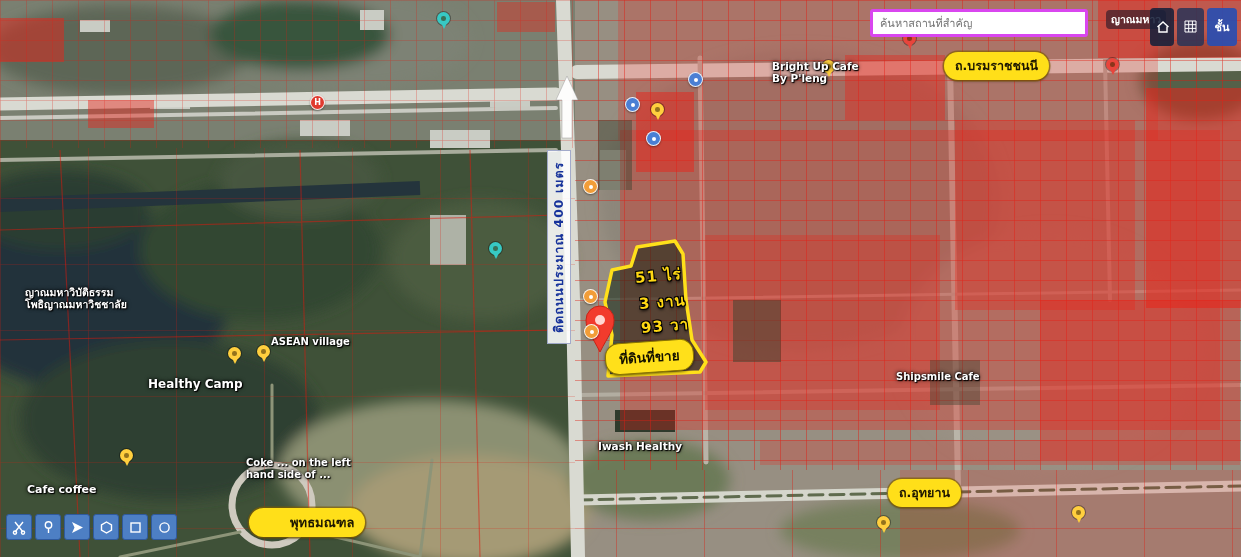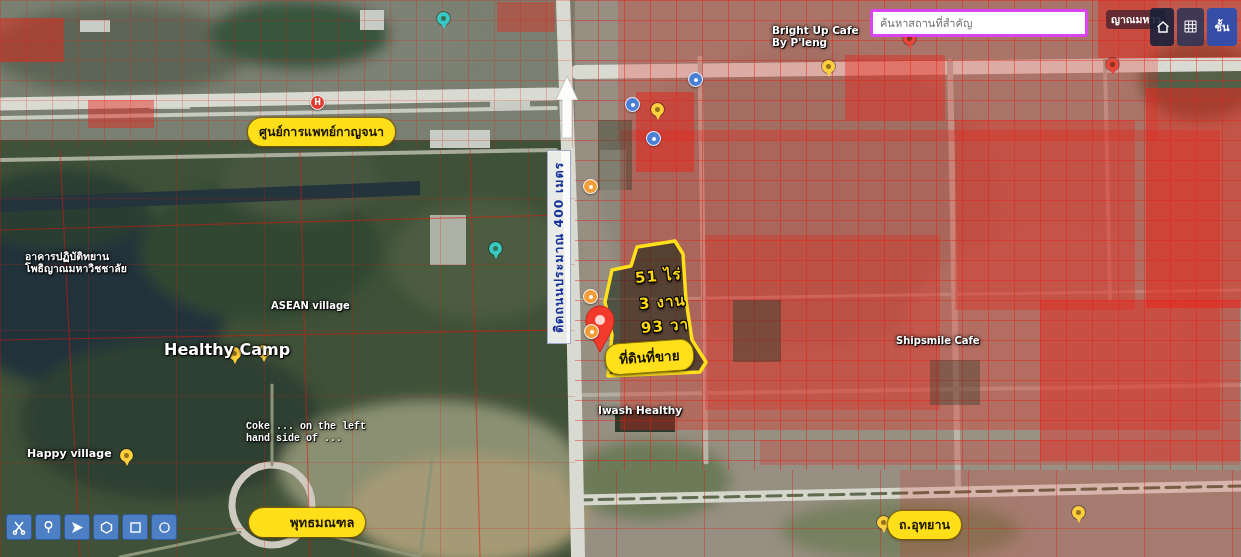--- a/index.html
+++ b/index.html
@@ -7,21 +7,21 @@
        font-family:"DejaVu Sans","Liberation Sans",sans-serif;}
   #map-svg{position:absolute;left:0;top:0;z-index:1;}
   .layer{position:absolute;left:0;top:0;width:100%;height:100%;z-index:5;pointer-events:none;}
   
   .pill{position:absolute;background:#ffdf19;color:#1d1700;font-weight:800;
         border-radius:15px;padding:4px 11px;white-space:nowrap;
         box-shadow:0 0 0 1.5px rgba(130,95,0,.65),0 1px 3px rgba(0,0,0,.55);
         pointer-events:auto;}
   
   .maplabel{position:absolute;color:#fff;font-weight:600;line-height:1.18;white-space:pre-line;
-        text-shadow:0 0 2px #000,0 0 4px #000,1px 1px 1px #000;pointer-events:auto;}
+        text-shadow:0 0 2px #000,0 0 4px #000,1px 1px 1px #000;pointer-events:auto;margin-top:36px;}
   
   .poi-pin{position:absolute;width:13px;height:13px;border-radius:50%;
         background:var(--c);box-shadow:0 0 0 1px rgba(0,0,0,.35);pointer-events:auto;}
   .poi-pin::before{content:"";position:absolute;left:4.2px;top:4.2px;width:4.6px;height:4.6px;
         border-radius:50%;background:rgba(60,40,0,.55);}
   .poi-pin::after{content:"";position:absolute;left:3.5px;top:11px;border-left:3px solid transparent;
         border-right:3px solid transparent;border-top:6px solid var(--c);}
   .poi-circle{position:absolute;width:13px;height:13px;border-radius:50%;background:var(--c);
         border:1.5px solid rgba(255,255,255,.9);box-shadow:0 1px 2px rgba(0,0,0,.4);
         display:flex;align-items:center;justify-content:center;
@@ -192,33 +192,33 @@
         <span class="dot"></span>
       </span>
       <span class="poi-circle" style="left: 646px; top: 131px; --c: #4a7fd4;">
         <span class="dot"></span>
       </span>
       <span class="poi-circle has-glyph" style="left: 310px; top: 95px; --c: #e03a2f;">H</span>
     </div>
   <div id="labels" class="layer">
       <div class="maplabel" style="left: 772px; top: 24px; font-size: 10.5px;">Bright Up Cafe
 By P'leng</div>
-      <div class="maplabel" style="left: 25px; top: 250px; font-size: 10.5px;">อาคารปฏิบัติทยาน
+      <div class="maplabel" style="left: 25px; top: 250px; font-size: 10.5px;">ญาณมหาวิบัติธรรม
 โพธิญาณมหาวิชชาลัย</div>
       <div class="maplabel" style="left: 271px; top: 300px; font-size: 10px;">ASEAN village</div>
-      <div class="maplabel" style="left: 164px; top: 341px; font-size: 16px;">Healthy Camp</div>
-      <div class="maplabel" style="left: 27px; top: 448px; font-size: 11px;">Happy village</div>
-      <div class="maplabel" style="left: 246px; top: 421px; font-size: 10px; font-family: Liberation Mono, monospace;">Coke ... on the left
+      <div class="maplabel" style="left: 148px; top: 341px; font-size: 12px;">Healthy Camp</div>
+      <div class="maplabel" style="left: 27px; top: 448px; font-size: 11px;">Cafe coffee</div>
+      <div class="maplabel" style="left: 246px; top: 421px; font-size: 10px;">Coke ... on the left
 hand side of ...</div>
       <div class="maplabel" style="left: 598px; top: 404px; font-size: 10.5px;">Iwash Healthy</div>
       <div class="maplabel" style="left: 896px; top: 335px; font-size: 10px;">Shipsmile Cafe</div>
     </div>
   <div id="pills" class="layer">
-      <div class="pill" style="left: 248px; top: 118px; font-size: 12.5px;">ศูนย์การแพทย์กาญจนา</div>
-      <div class="pill" style="left: 888px; top: 479px; font-size: 12.5px; margin-top: 32px;">ถ.อุทยาน</div>
+      <div class="pill" style="left: 944px; top: 52px; font-size: 12.5px;">ถ.บรมราชชนนี</div>
+      <div class="pill" style="left: 888px; top: 479px; font-size: 12.5px;">ถ.อุทยาน</div>
       <div class="pill" style="left: 249px; top: 508px; font-size: 13px; padding-left: 41px;">พุทธมณฑล</div>
     </div>
 
   <div class="area-line" style="left:635px;top:264px">51 ไร่</div>
   <div class="area-line" style="left:639px;top:290px">3 งาน</div>
   <div class="area-line" style="left:641px;top:314px">93 วา</div>
   <div id="sale-pill">ที่ดินที่ขาย</div>
 
   <div id="vlabel">ติดถนนประมาณ 400 เมตร</div>
 

